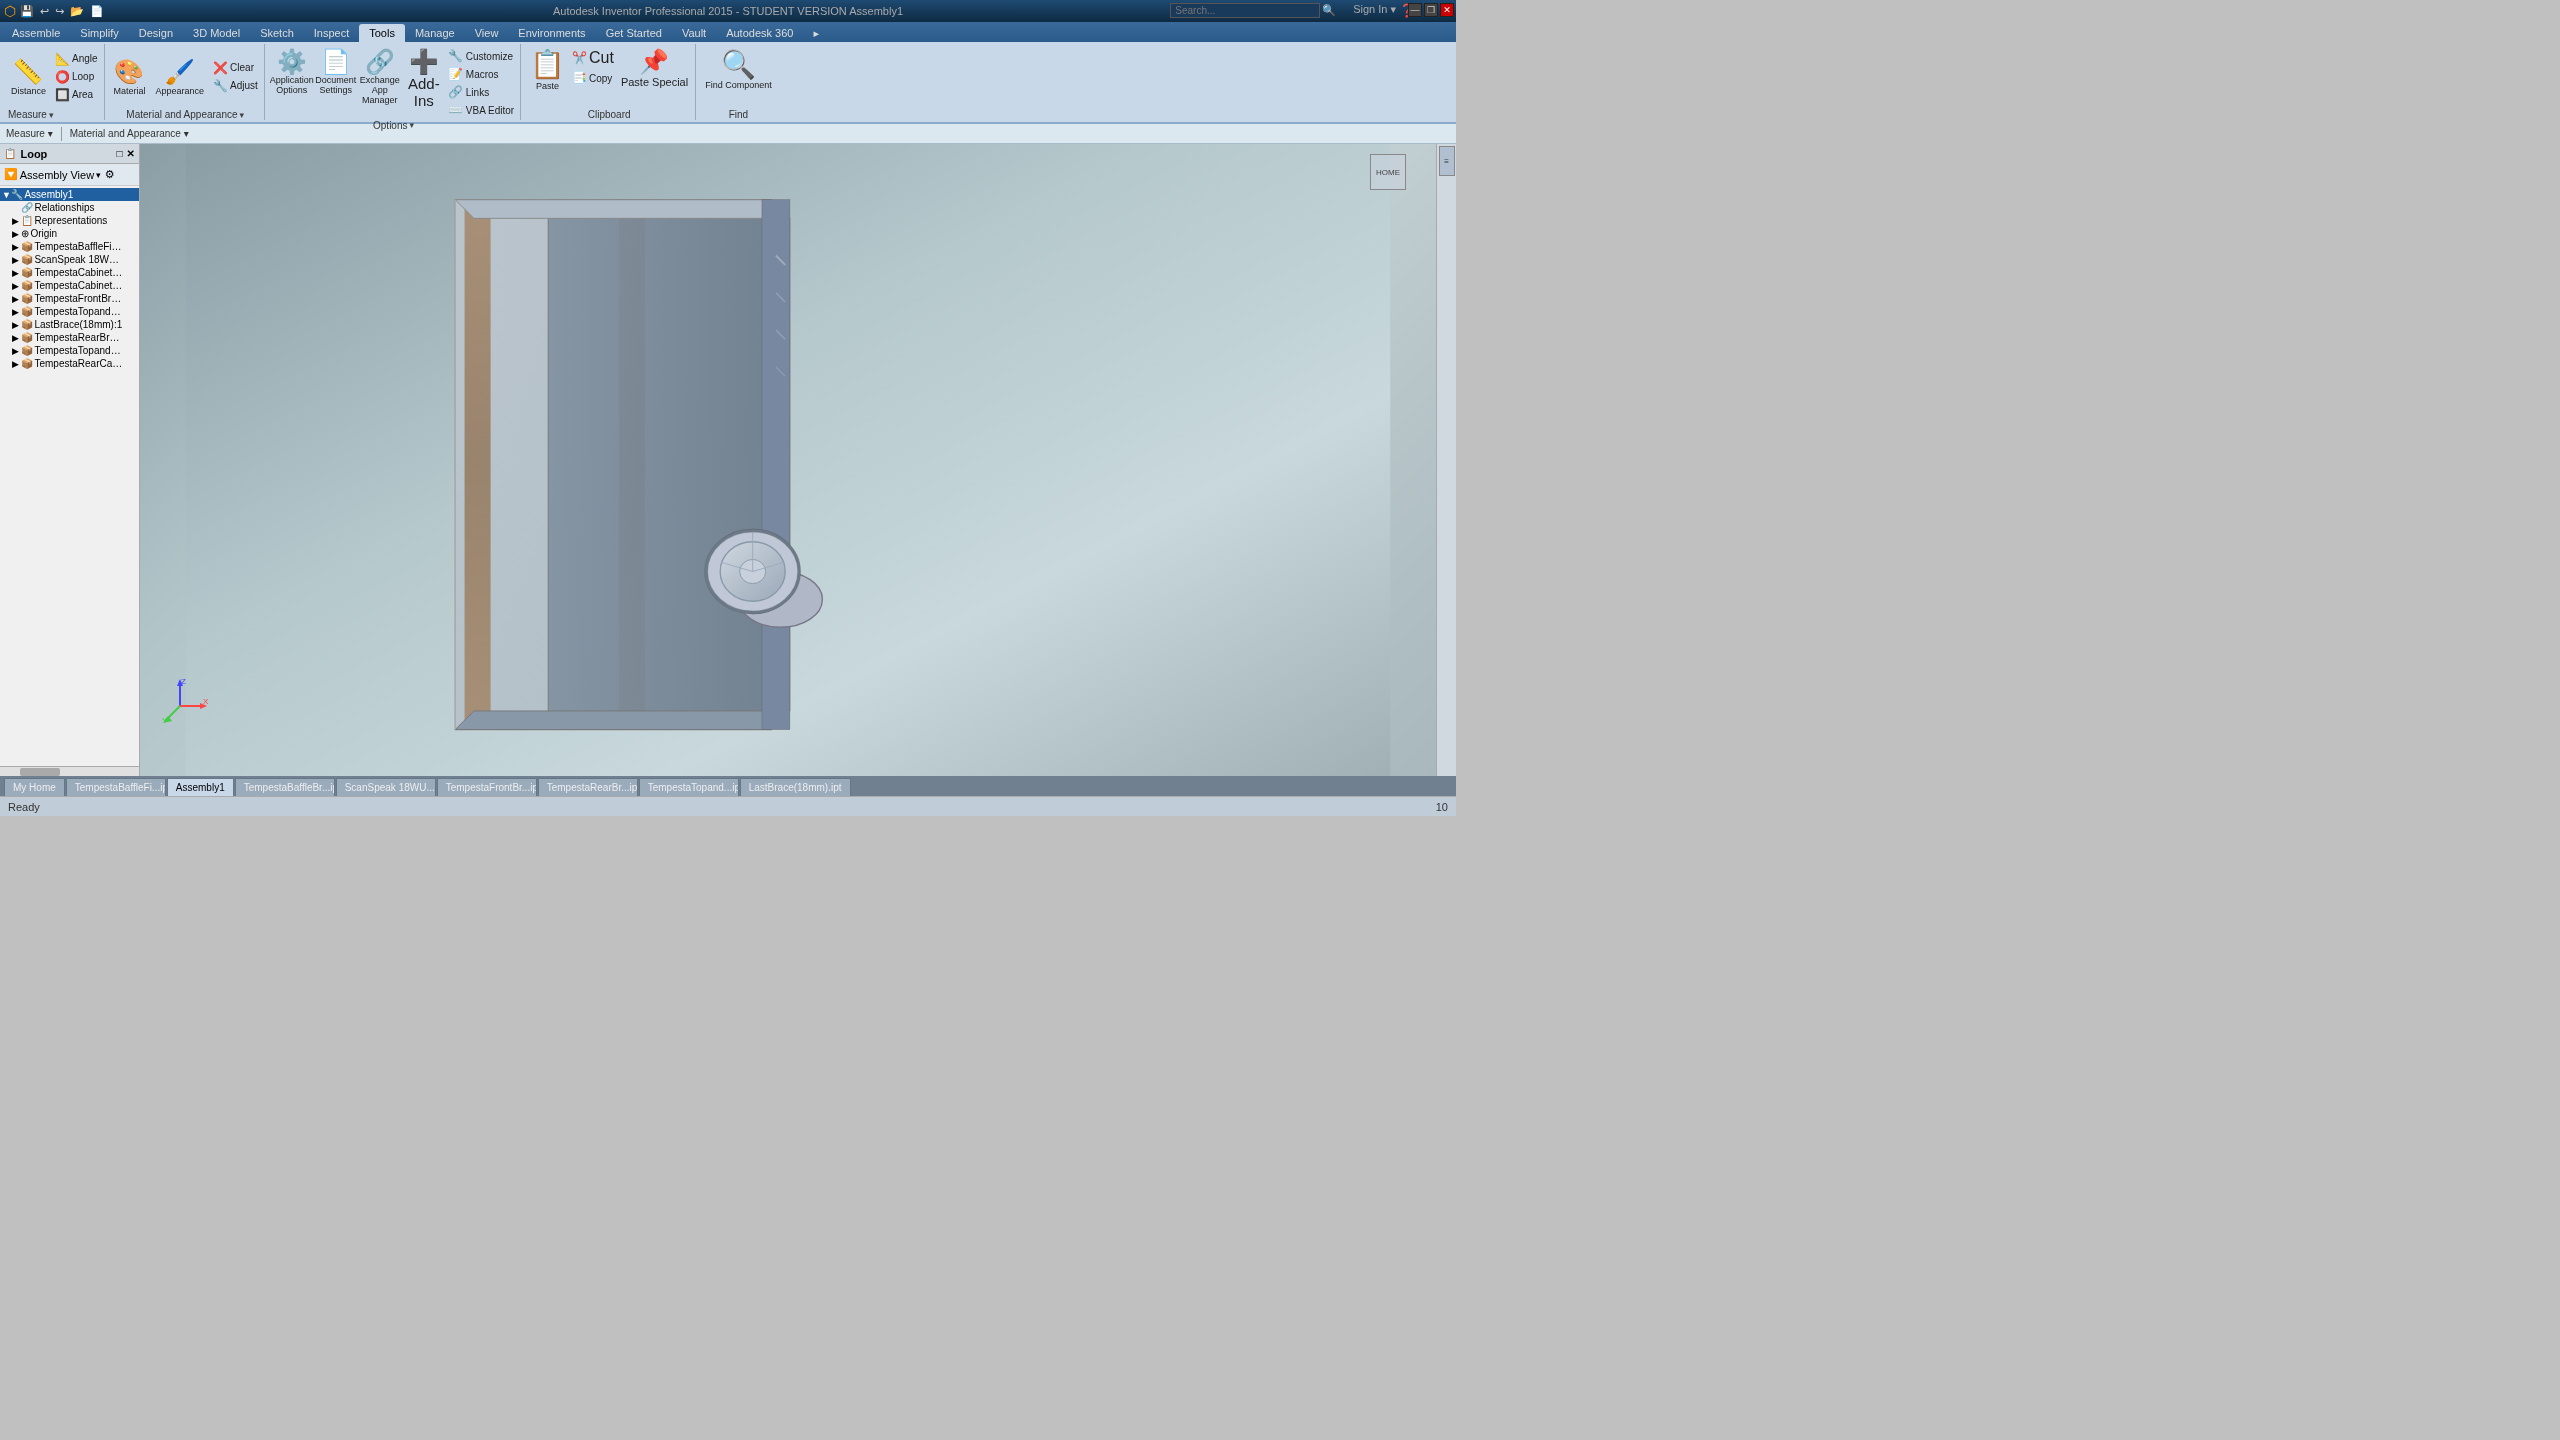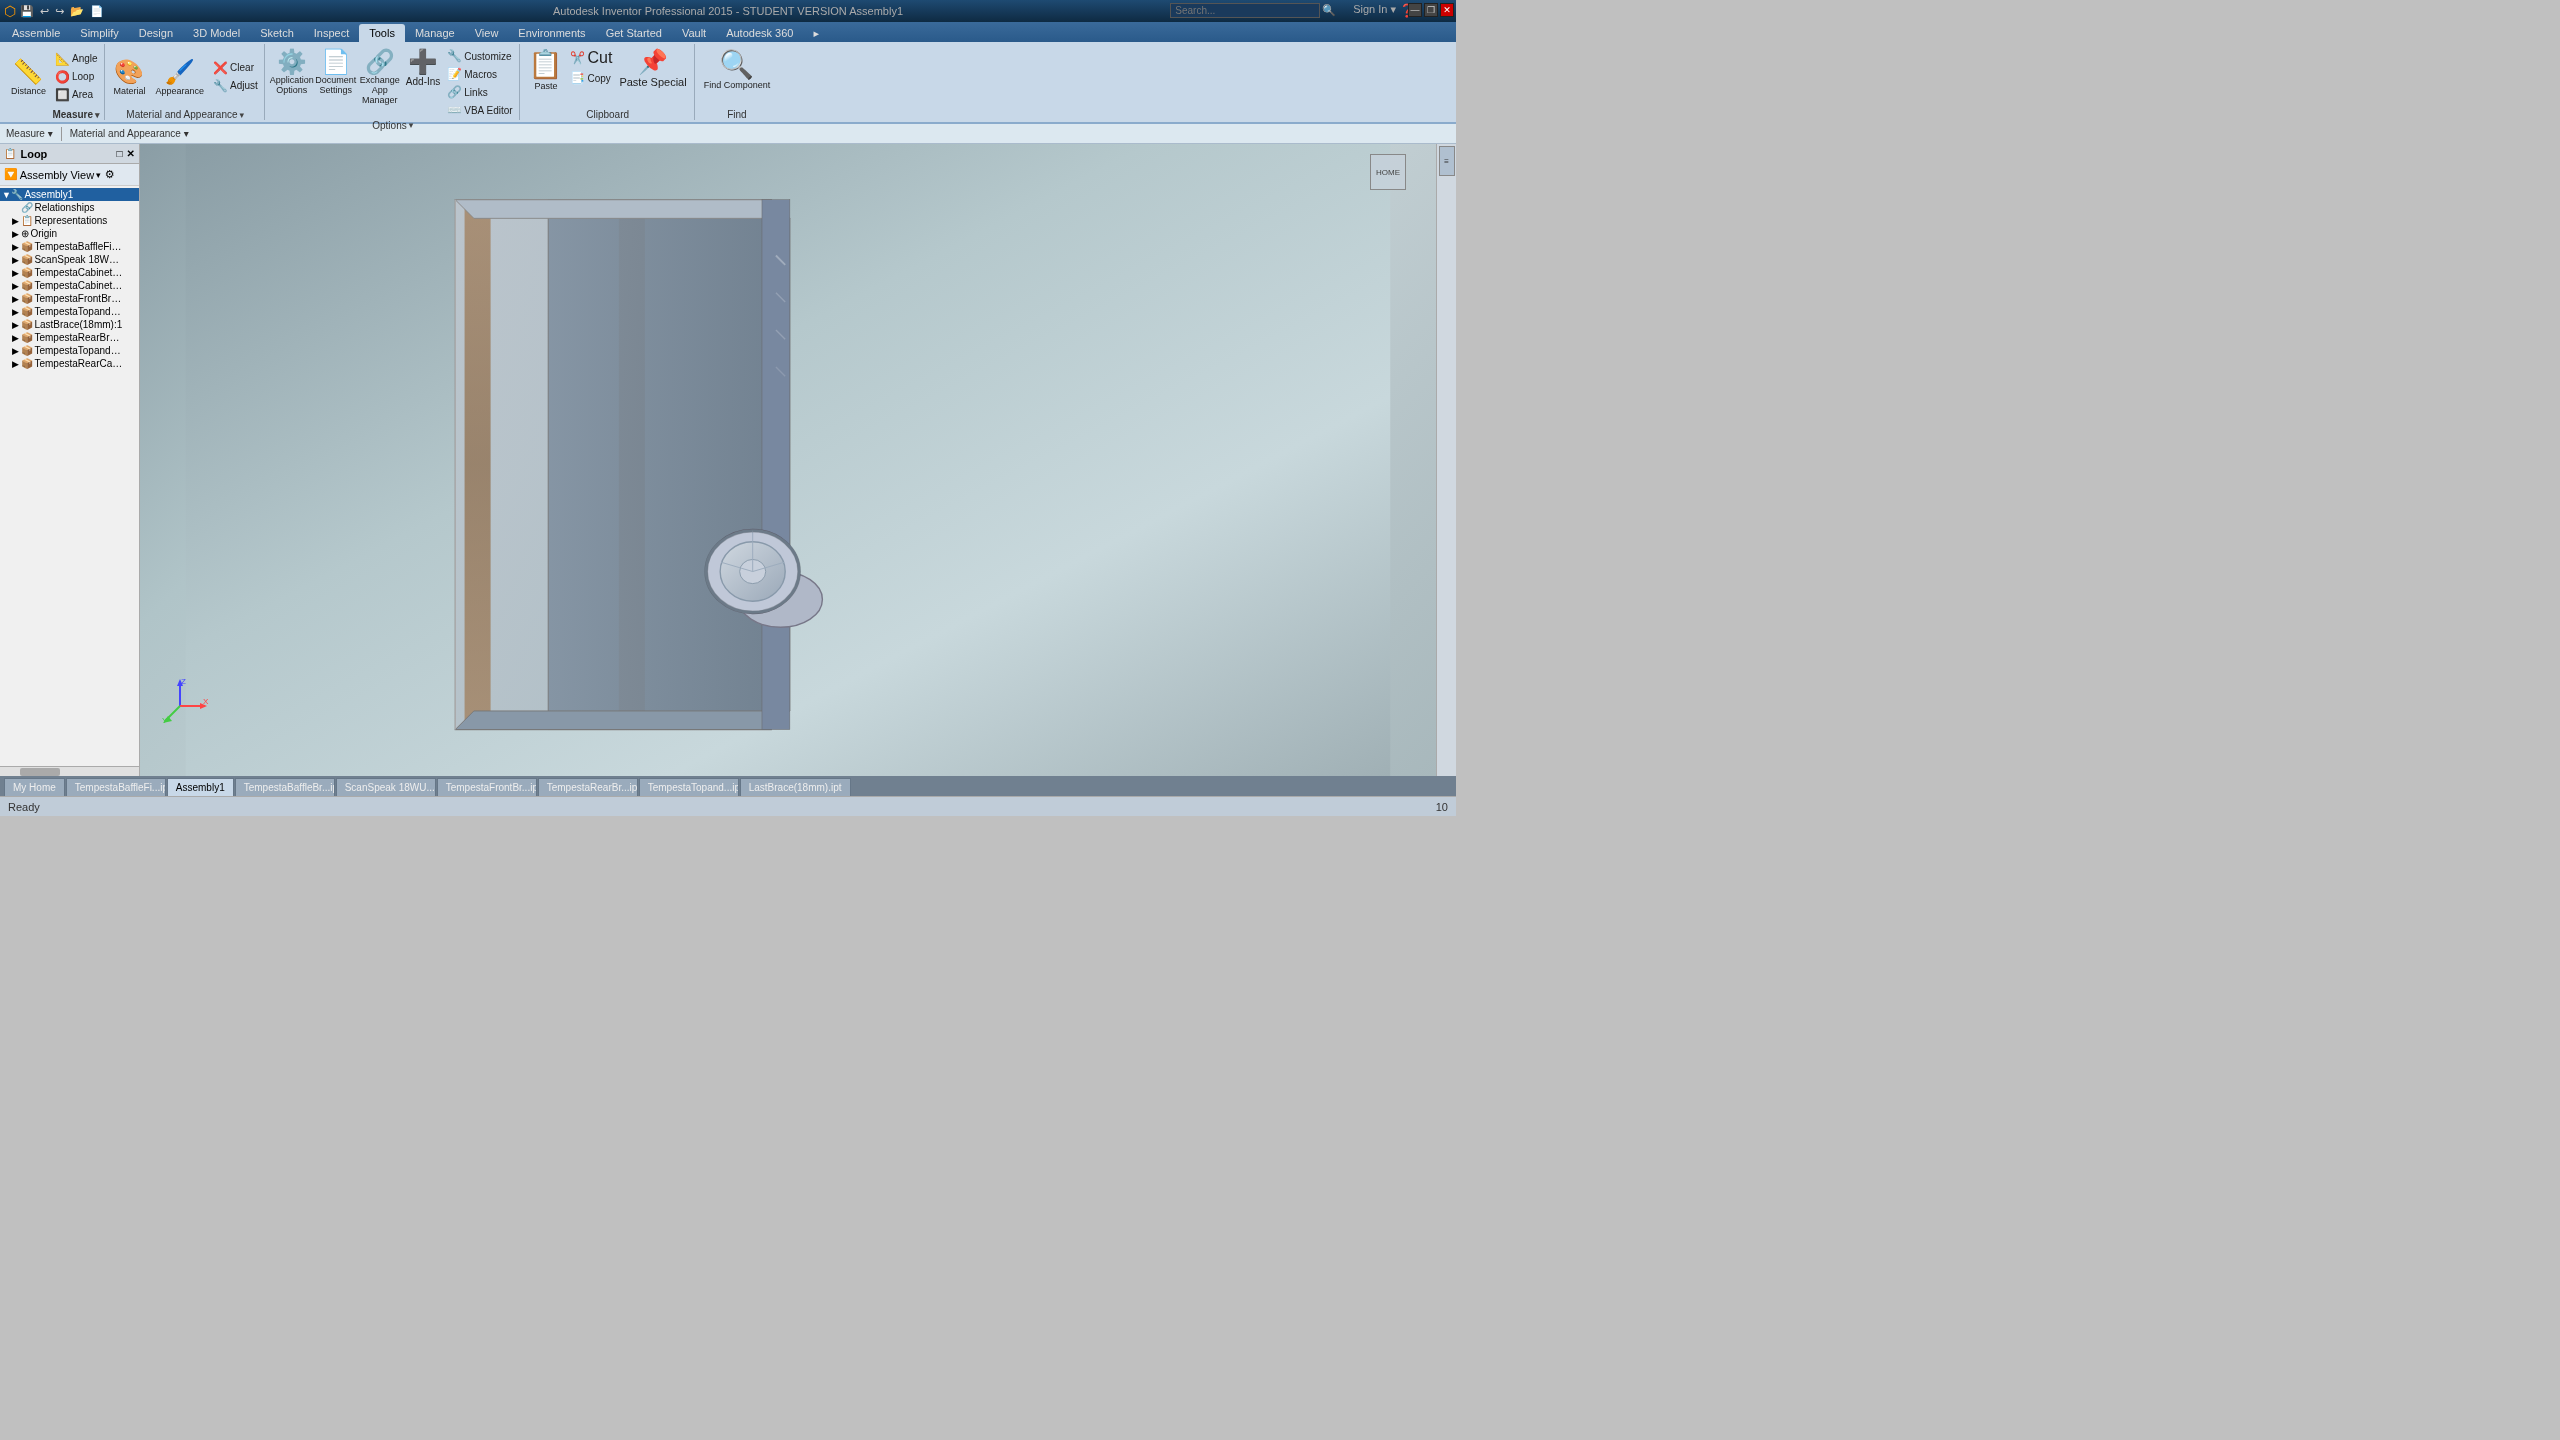--- a/index.html
+++ b/index.html
@@ -245,21 +245,21 @@
         <div style="display:flex;align-items:center;gap:2px;cursor:pointer;padding:1px 2px;border-radius:2px;">
           <span style="font-size:12px;">⭕</span>
           <span style="font-size:10px;color:#222;">Loop</span>
         </div>
         <div style="display:flex;align-items:center;gap:2px;cursor:pointer;padding:1px 2px;border-radius:2px;">
           <span style="font-size:12px;">🔲</span>
           <span style="font-size:10px;color:#222;">Area</span>
         </div>
       </div>
     </div>
-    <div style="display:flex;align-items:center;justify-content:flex-end;margin-top:2px;font-weight:bold;">
+    <div style="display:flex;align-items:center;justify-content:flex-start;margin-top:2px;">
       <span style="font-size:10px;color:#333;">Measure</span>
       <span style="font-size:9px;color:#444;cursor:pointer;margin-left:2px;">▾</span>
     </div>
   </div>
 
   <div style="display:flex;flex-direction:column;border-right:1px solid #9ab;padding:2px 4px 0 4px;min-width:120px;">
     <div style="display:flex;align-items:center;gap:4px;flex:1;">
       <div style="display:flex;flex-direction:column;align-items:center;cursor:pointer;padding:2px 3px;border-radius:3px;">
         <span style="font-size:24px;">🎨</span>
         <span style="font-size:9px;color:#222;">Material</span>
@@ -294,21 +294,21 @@
       <div style="display:flex;flex-direction:column;align-items:center;cursor:pointer;padding:2px 3px;border-radius:3px;max-width:42px;">
         <span style="font-size:24px;">📄</span>
         <span style="font-size:9px;color:#222;text-align:center;line-height:1.1;">Document Settings</span>
       </div>
       <div style="display:flex;flex-direction:column;align-items:center;cursor:pointer;padding:2px 3px;border-radius:3px;max-width:42px;">
         <span style="font-size:24px;">🔗</span>
         <span style="font-size:9px;color:#222;text-align:center;line-height:1.1;">Exchange App Manager</span>
       </div>
       <div style="display:flex;flex-direction:column;align-items:center;cursor:pointer;padding:2px 3px;border-radius:3px;max-width:42px;">
         <span style="font-size:24px;">➕</span>
-        <span style="font-size:10px;color:#222;text-align:center;line-height:1.1;">Add-Ins</span>
+        <span style="font-size:15px;color:#222;text-align:center;line-height:1.1;">Add-Ins</span>
       </div>
       <div style="display:flex;flex-direction:column;gap:2px;padding-top:2px;">
         <div style="display:flex;align-items:center;gap:2px;cursor:pointer;padding:1px 2px;border-radius:2px;">
           <span style="font-size:12px;">🔧</span>
           <span style="font-size:10px;color:#222;">Customize</span>
         </div>
         <div style="display:flex;align-items:center;gap:2px;cursor:pointer;padding:1px 2px;border-radius:2px;">
           <span style="font-size:12px;">📝</span>
           <span style="font-size:10px;color:#222;">Macros</span>
         </div>

